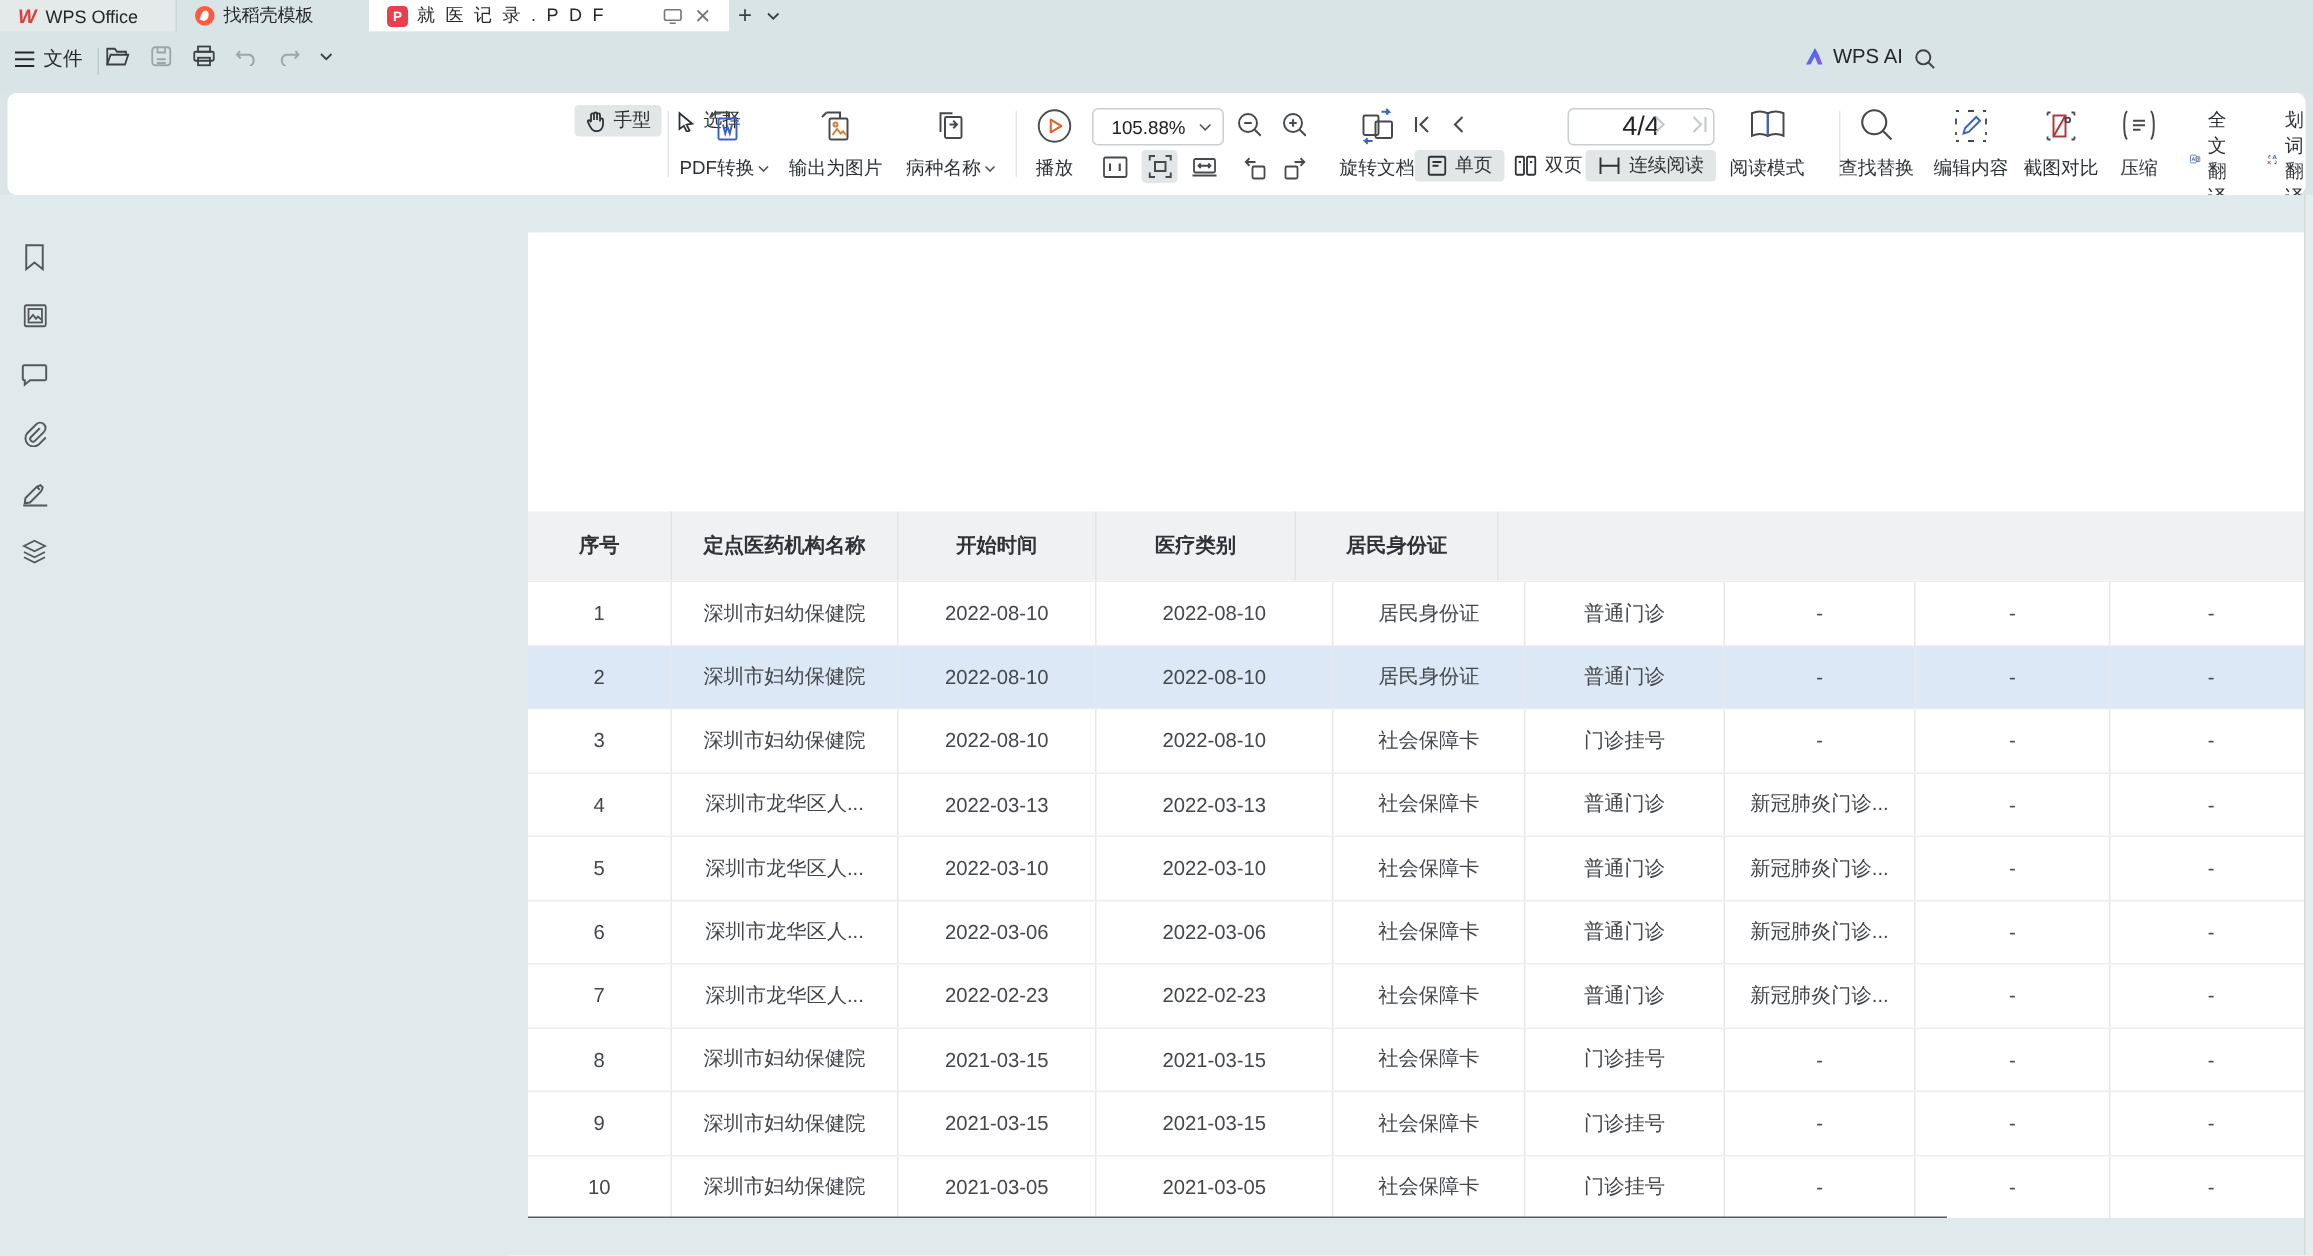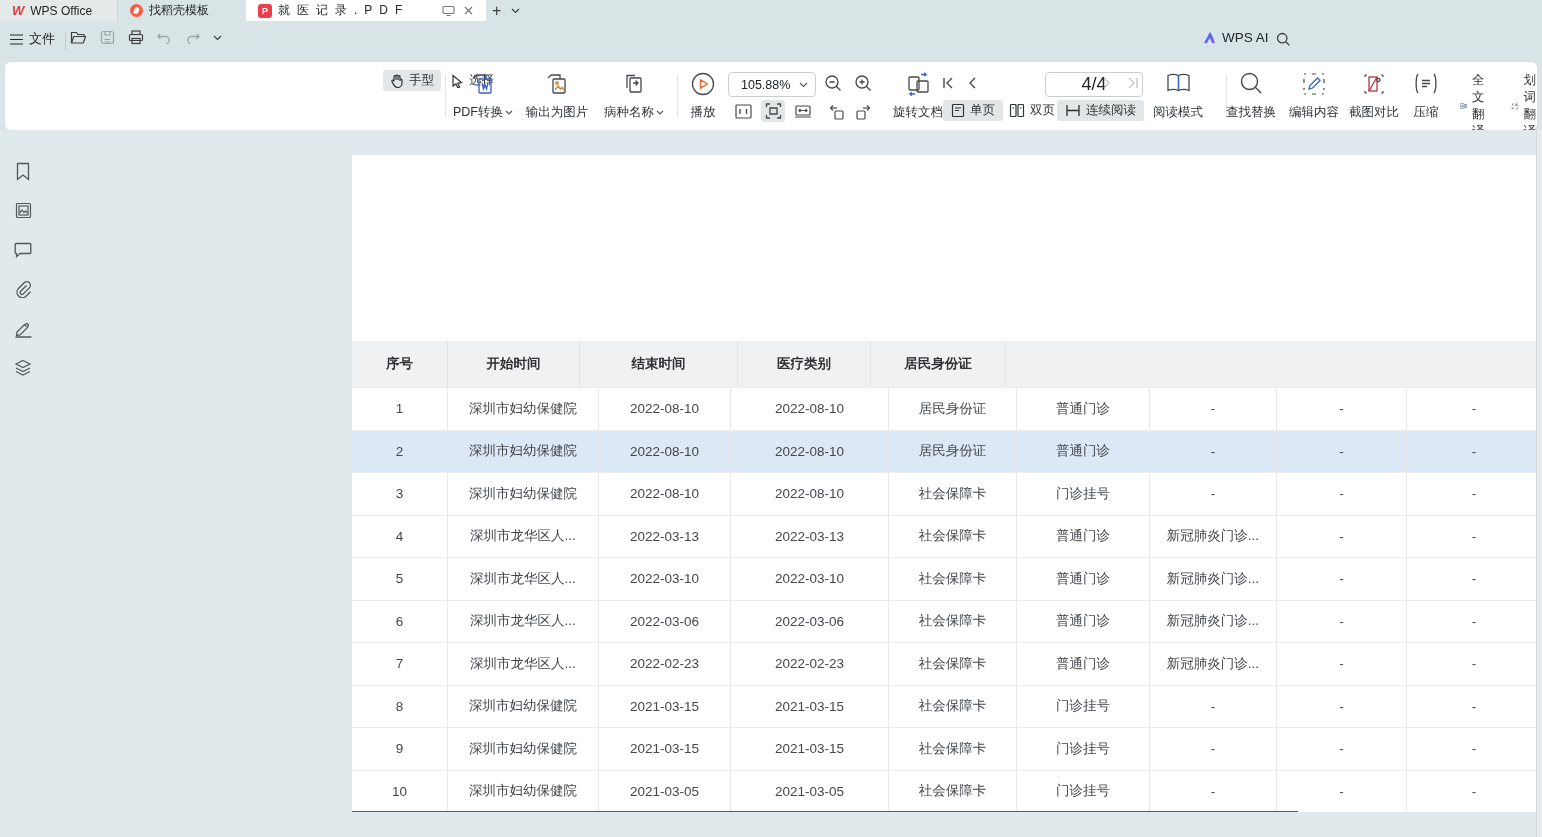--- a/index.html
+++ b/index.html
@@ -488,22 +488,22 @@
       <svg width="18" height="18" viewBox="0 0 18 18" fill="none" stroke="#53585b" stroke-width="1.2">
         <path d="M9 1.5l7 3.5-7 3.5L2 5z"></path>
         <path d="M2 9l7 3.5L16 9M2 12.5L9 16l7-3.5"></path>
       </svg>
     </span>
 
   <div class="page">
     <div class="ptable">
       <div class="thr">
           <div class="hc" style="width: 96px;">序号</div>
+          <div class="hc" style="width: 151px;">定点医药机构名称</div>
           <div class="hc" style="width: 132px;">开始时间</div>
-          <div class="hc" style="width: 158px;">结束时间</div>
           <div class="hc" style="width: 133px;">医疗类别</div>
           <div class="hc" style="width: 135px;">居民身份证</div>
         </div>
       <div>
           <div class="tr">
             <div class="tc" style="width: 96px;">1</div>
             <div class="tc" style="width: 151px;">深圳市妇幼保健院</div>
             <div class="tc" style="width: 132px;">2022-08-10</div>
             <div class="tc" style="width: 158px;">2022-08-10</div>
             <div class="tc" style="width: 128px;">居民身份证</div>

